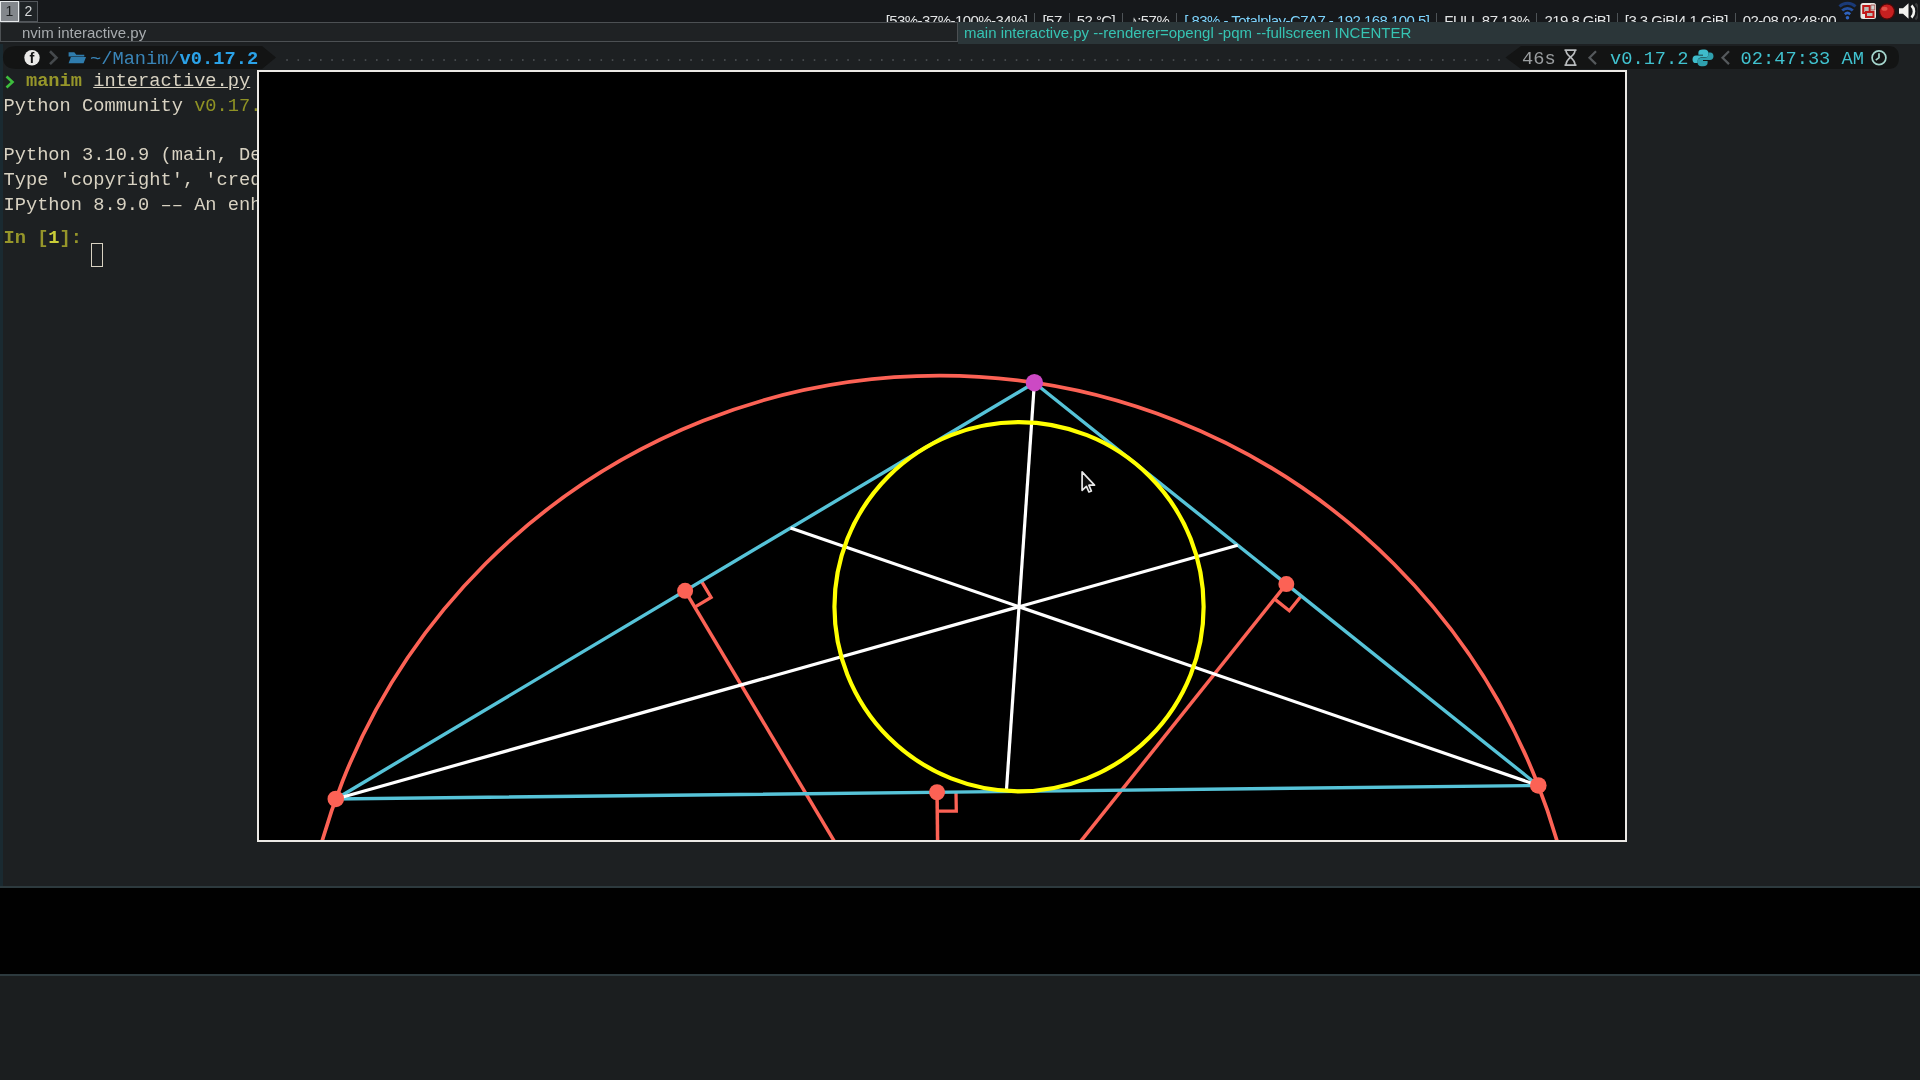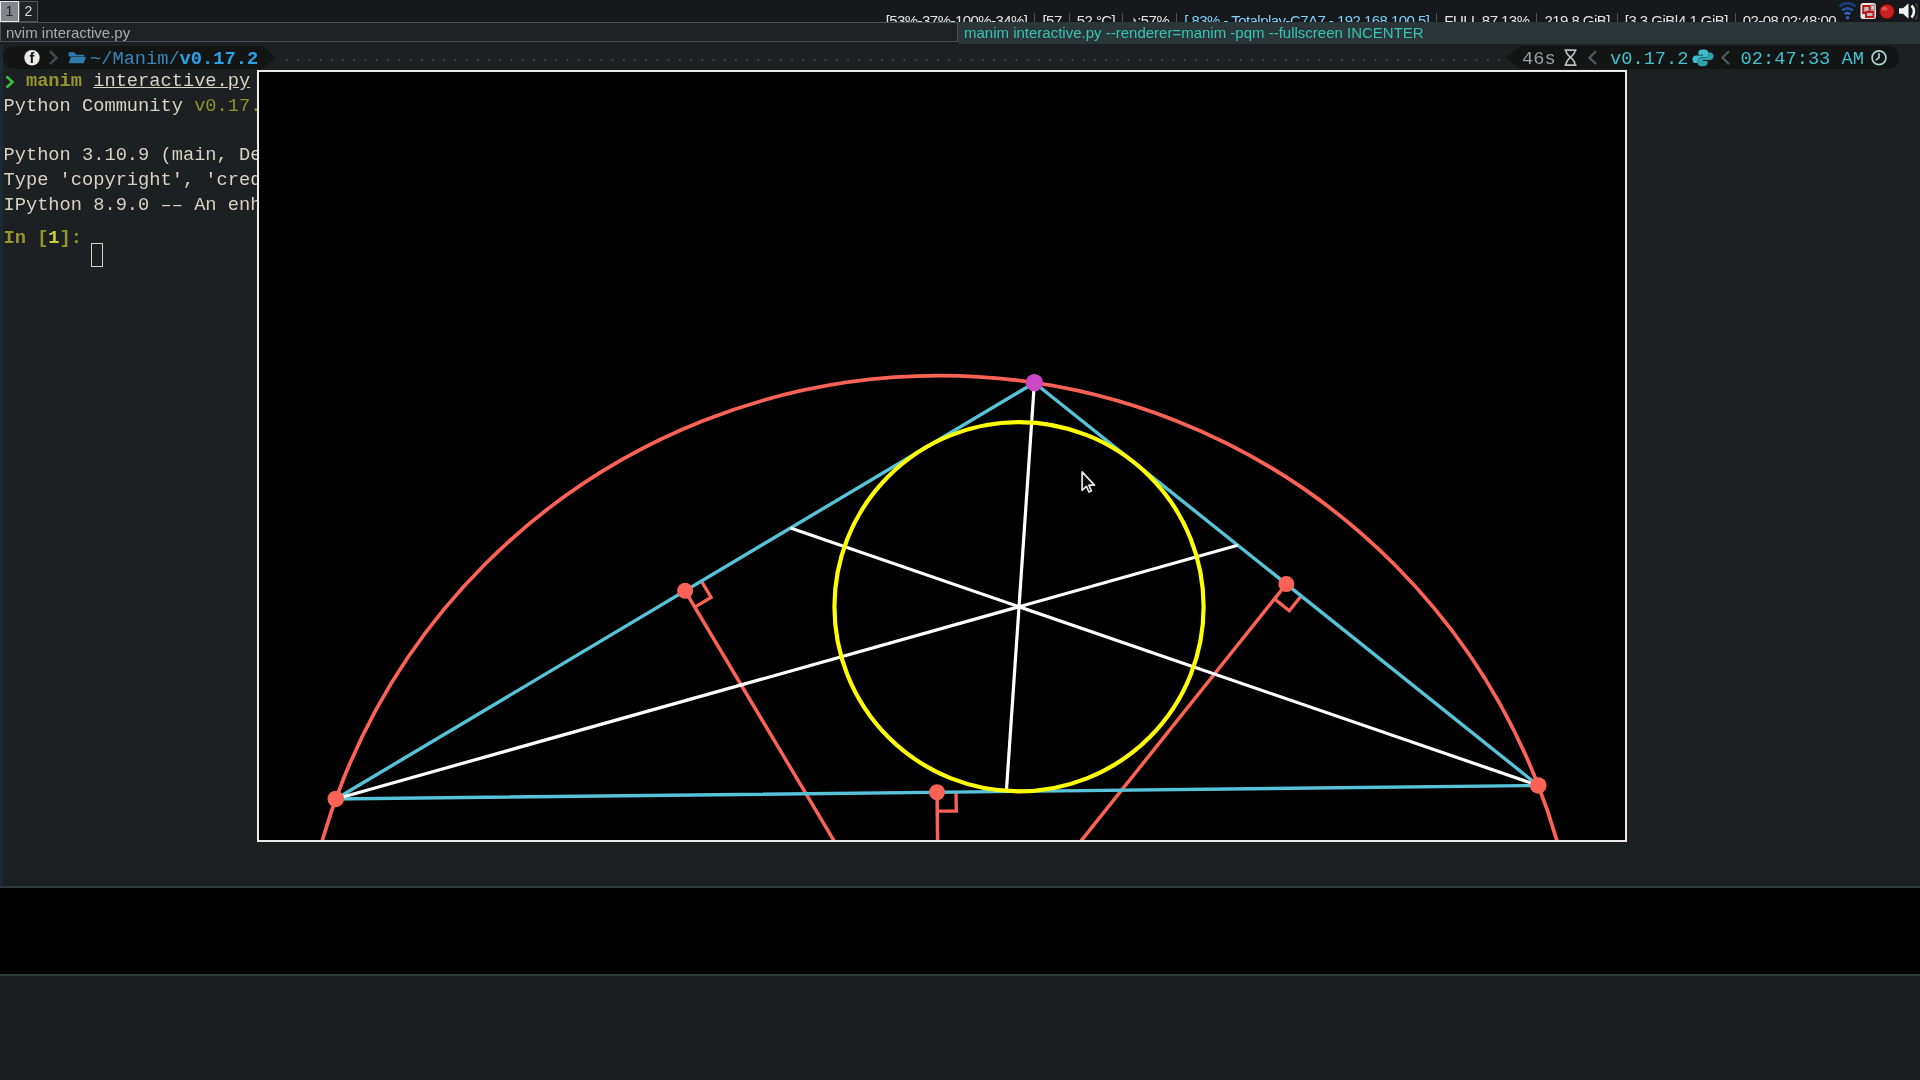--- a/index.html
+++ b/index.html
@@ -9,21 +9,21 @@
   .ws{position:absolute;top:1px;width:17px;height:19px;text-align:center;font-size:14px;line-height:19px;}
   .ws1{left:0;background:#83878c;border:1px solid #e6e9eb;color:#1c1f21;}
   .ws2{left:19px;background:#1f2326;border:1px solid #53575c;color:#d6d9da;}
   #stat-right{position:absolute;right:84px;top:0;height:40px;display:flex;align-items:center;
       font-size:15px;letter-spacing:-0.55px;color:#e2e4e5;white-space:pre;}
   #stat-right .sep{width:1px;height:15px;background:#4e5357;margin:0 7px;}
   #stat-right .grn{color:#7dd3fc;}
   #tray{position:absolute;right:2px;top:0;height:22px;display:flex;align-items:center;}
   #titlerow{position:absolute;left:0;top:22px;width:1920px;height:22px;}
   #title-left{position:absolute;left:0;top:0;width:958px;height:20px;background:#1f2224;
-      border:1px solid #4c5053;color:#a8acaf;font-size:15px;line-height:20px;padding-left:5px;box-sizing:border-box;}
+      border:1px solid #4c5053;color:#a8acaf;font-size:15px;line-height:20px;padding-left:21px;box-sizing:border-box;}
   #title-right{position:absolute;left:958px;top:0;width:962px;height:22px;background:#2b3639;
       color:#36c4b3;font-size:15px;line-height:22px;padding-left:6px;box-sizing:border-box;}
   #term{position:absolute;left:0;top:44px;width:1920px;height:842px;background:#1d2022;
       font-family:"Liberation Mono",monospace;font-size:18.7px;}
   #leftstrip{position:absolute;left:0;top:0;width:2.5px;height:842px;background:#1a2a31;}
   .tl{position:absolute;left:3.5px;height:24.7px;line-height:24.7px;white-space:pre;}
   #blackwin{position:absolute;left:0;top:886px;width:1920px;height:90px;background:#010101;
       border-top:2px solid #2d3a3e;border-bottom:2px solid #2d3a3e;box-sizing:border-box;}
   #below{position:absolute;left:0;top:976px;width:1920px;height:104px;background:#1b1e1f;}
   #manim{position:absolute;left:256.9px;top:69.7px;width:1366.2px;height:768.1px;
@@ -55,21 +55,21 @@
       <circle cx="59" cy="11.5" r="7.6" fill="none" stroke="#4d0a0a" stroke-width="1.4"></circle>
       <ellipse cx="56.5" cy="8.7" rx="3" ry="2" fill="#e85a50" opacity="0.85"></ellipse>
       <path d="M71 8.2 h4 l5.5-5 v15.6 l-5.5-5 h-4 z" fill="#f2f2f0"></path>
       <path d="M83.5 5.5 A 8.5 8.5 0 0 1 83.5 17.5" fill="none" stroke="#f2f2f0" stroke-width="2.6"></path>
       <path d="M87.5 3.5 A 11.5 11.5 0 0 1 87.5 19.5" fill="none" stroke="#3a3c3e" stroke-width="2.2"></path>
     </svg>
     </div>
   </div>
   <div id="titlerow">
     <div id="title-left">nvim interactive.py</div>
-    <div id="title-right">manim interactive.py --renderer=manim -pqm --fullscreen INCENTER</div>
+    <div id="title-right">main interactive.py --renderer=opengl -pqm --fullscreen INCENTER</div>
   </div>
   <div id="term">
     <div id="leftstrip"></div>
     <svg style="position:absolute;left:0;top:0.5px;" width="1920" height="25" viewBox="0 0 1920 25" font-family="Liberation Mono, monospace" font-size="18.7px">
       <path d="M262 1 L17 1 Q3 1 3 12.5 Q3 24 17 24 L262 24 L276 12.5 Z" fill="#131414"></path>
       <path d="M1505.5 12.5 L1521 1 L1888 1 Q1899 1 1899 12.5 Q1899 24 1888 24 L1521 24 Z" fill="#131414"></path>
       <circle cx="32" cy="12.7" r="7.7" fill="#eae9e7"></circle>
       <text x="32" y="17.6" font-family="Liberation Sans, sans-serif" font-size="14.5" font-weight="bold" fill="#131414" text-anchor="middle">f</text>
       <path d="M50 6.3 L56.5 12.7 L50 19.1" fill="none" stroke="#45494c" stroke-width="2.6"></path>
       <path d="M68.6 7.3 L74.3 7.3 L76.3 9.7 L84.3 9.7 L84.3 11.4 L68.6 11.4 Z" fill="#2f7cad"></path>

